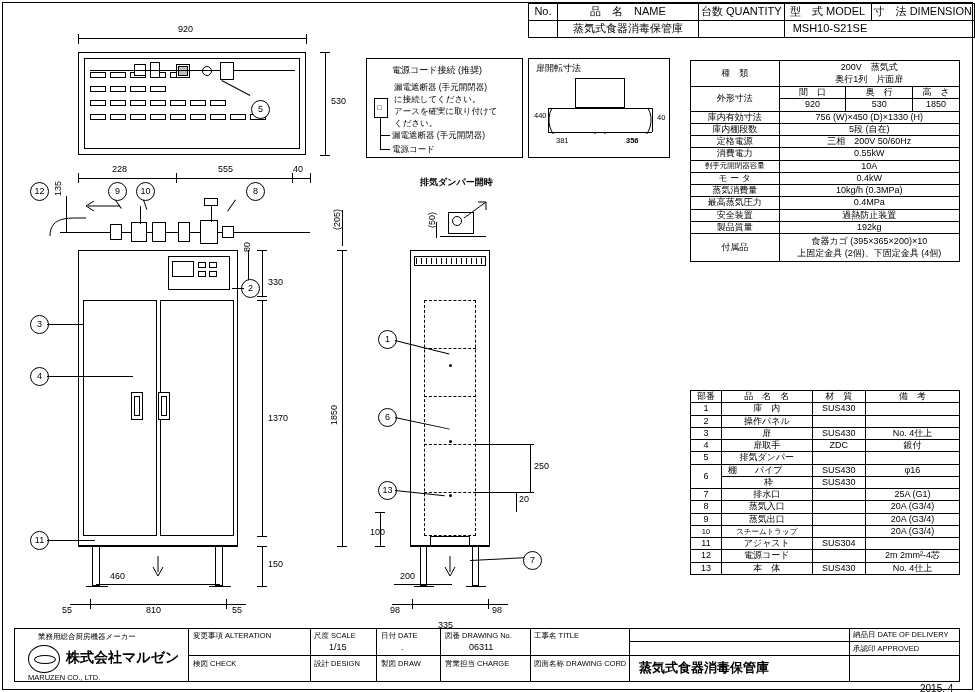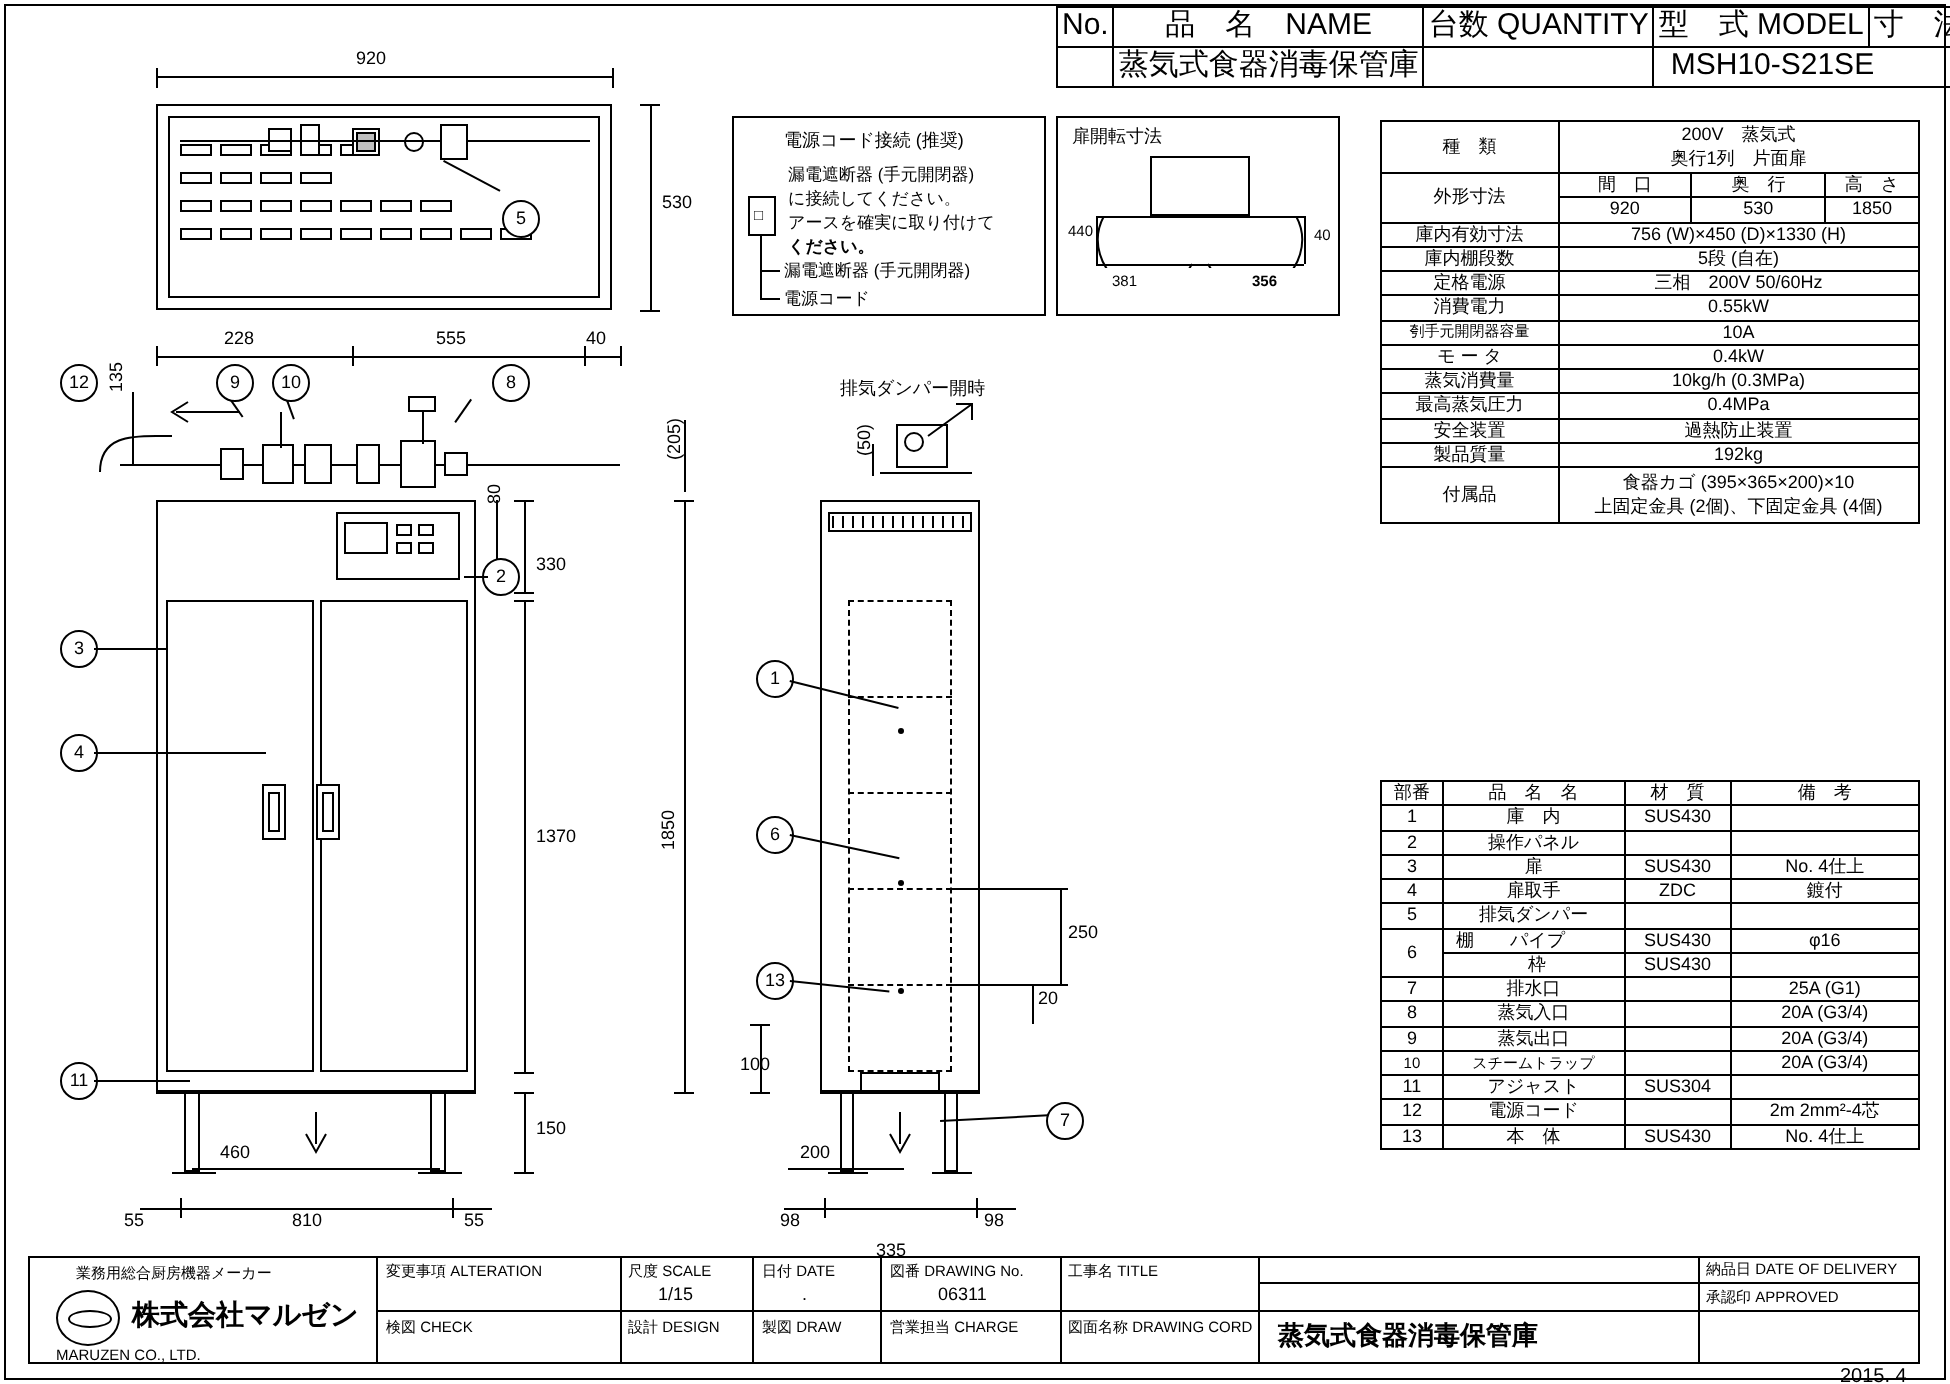--- a/index.html
+++ b/index.html
@@ -12,21 +12,21 @@
   .lbl9{font-size:8.5px;}
   .circ{position:absolute;border:1px solid #000;border-radius:50%;width:17px;height:17px;font-size:9px;text-align:center;line-height:16px;background:#fff;}
   .box{position:absolute;border:1px solid #000;box-sizing:border-box;background:#fff;}
   .dash{position:absolute;border:1px dashed #000;box-sizing:border-box;}
   .dotline{position:absolute;border-top:1px dashed #000;}
   .thin{position:absolute;border-top:1px solid #000;}
   .vthin{position:absolute;border-left:1px solid #000;}
   .tiny{font-size:7.5px;}
   
   #frame{position:absolute;left:2px;top:2px;width:969px;height:686px;border:1px solid #000;}
-  .hdrtbl td{font-size:15px;height:16px;}
+  .hdrtbl td{font-size:11px;height:16px;}
 </style>
 </head>
 <body>
 
 <div id="sheet">
   <div id="frame"></div>
 
   <div class="abs" style="left:528px;top:3px;">
     <table class="tbl hdrtbl">
       <tbody>
@@ -260,21 +260,21 @@
   <div class="lbl" style="left:331px;top:97px;">530</div>
 
   <div class="circ" style="left:251px;top:100px;">5</div>
   <div class="thin" style="left:222px;top:80px;width:32px;transform:rotate(28deg);transform-origin:0 0;"></div>
 
   <div class="box" style="left:366px;top:58px;width:157px;height:100px;"></div>
   <div class="lbl" style="left:392px;top:66px;">電源コード接続 (推奨)</div>
   <div class="lbl lbl9" style="left:394px;top:83px;">漏電遮断器 (手元開閉器)</div>
   <div class="lbl lbl9" style="left:394px;top:95px;">に接続してください。</div>
   <div class="lbl lbl9" style="left:394px;top:107px;">アースを確実に取り付けて</div>
-  <div class="lbl lbl9" style="left:394px;top:119px;font-weight:bold;">ください。</div>
+  <div class="lbl lbl9" style="left:394px;top:119px;">ください。</div>
   <div class="box" style="left:374px;top:98px;width:14px;height:20px;"></div>
   <div class="lbl tiny" style="left:377px;top:104px;">□</div>
   <div class="lbl lbl9" style="left:392px;top:131px;">漏電遮断器 (手元開閉器)</div>
   <div class="lbl lbl9" style="left:392px;top:145px;">電源コード</div>
   <div class="thin" style="left:380px;top:135px;width:10px;"></div>
   <div class="thin" style="left:380px;top:149px;width:10px;"></div>
   <div class="vthin" style="left:380px;top:118px;height:32px;"></div>
 
   <div class="box" style="left:528px;top:58px;width:142px;height:100px;"></div>
   <div class="lbl" style="left:536px;top:64px;">扉開転寸法</div>
@@ -385,21 +385,21 @@
   <div class="thin" style="left:47px;top:376px;width:86px;"></div>
   <div class="thin" style="left:47px;top:540px;width:48px;"></div>
   <div class="thin" style="left:232px;top:288px;width:12px;"></div>
   <div class="thin" style="left:116px;top:200px;width:10px;transform:rotate(55deg);transform-origin:0 0;"></div>
   <div class="thin" style="left:144px;top:200px;width:10px;transform:rotate(70deg);transform-origin:0 0;"></div>
   <div class="thin" style="left:236px;top:200px;width:14px;transform:rotate(125deg);transform-origin:0 0;"></div>
   <svg width="40" height="20" style="position:absolute;left:84px;top:196px;">
     <path d="M36,10 L4,10 M10,5 L2,10 L10,15" fill="none" stroke="#000" stroke-width="1"></path>
   </svg>
 
-  <div class="lbl" style="left:420px;top:190px;">排気ダンパー開時</div>
+  <div class="lbl" style="left:420px;top:178px;font-weight:bold;">排気ダンパー開時</div>
 
   <div class="box" style="left:448px;top:212px;width:26px;height:22px;"></div>
   <div class="box" style="left:452px;top:216px;width:10px;height:10px;border-radius:50%;"></div>
   <div class="thin" style="left:440px;top:236px;width:46px;"></div>
   <div class="vthin" style="left:436px;top:222px;height:16px;"></div>
   <svg width="30" height="20" style="position:absolute;left:462px;top:200px;">
     <path d="M2,18 L24,2 M16,2 L24,2 L24,10" fill="none" stroke="#000" stroke-width="1"></path>
   </svg>
 
   <div class="box" style="left:410px;top:250px;width:80px;height:296px;"></div>

